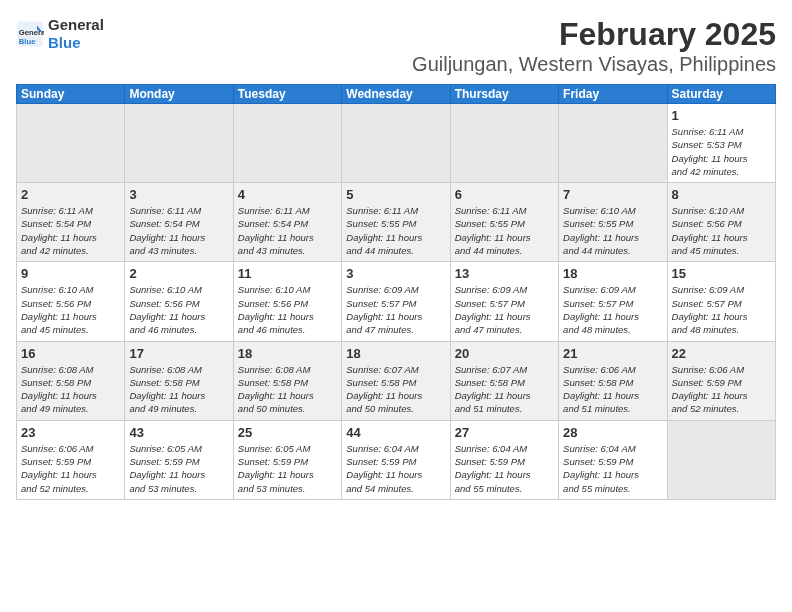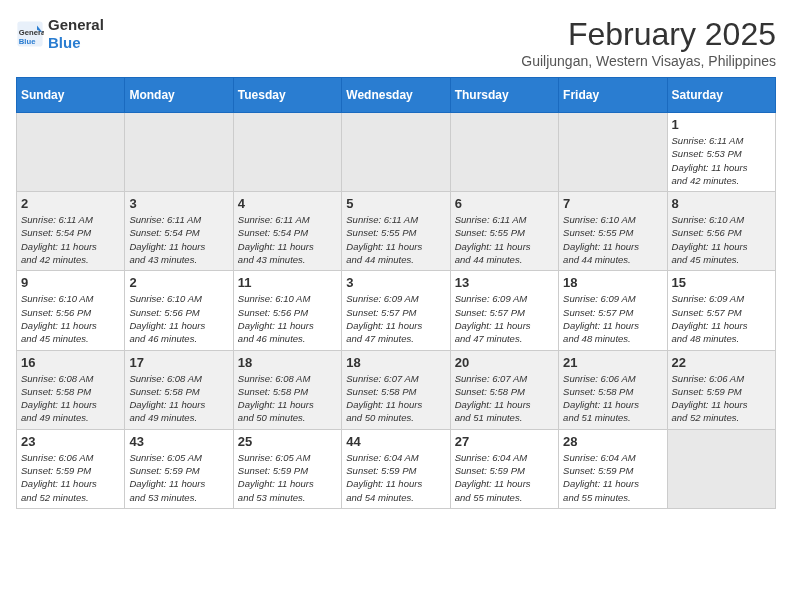--- a/index.html
+++ b/index.html
@@ -23,38 +23,38 @@
     }
     .logo-icon {
       width: 28px;
       height: 28px;
     }
     .title-area {
       text-align: right;
     }
     .month-title {
       font-size: 32px;
-      font-weight: normal;
+      font-weight: bold;
       color: #333;
     }
     .location {
-      font-size: 14px;
+      font-size: 20px;
       color: #555;
     }
     .calendar {
       width: 100%;
       border-collapse: collapse;
       border: 1px solid #ccc;
     }
     .calendar th {
       background: #2a7dd1;
       color: #fff;
       font-size: 12px;
       font-weight: bold;
-      padding: 10px 4px;
+      padding: 2px 4px;
       text-align: left;
       border: 1px solid #1a6abf;
     }
     .calendar td {
       vertical-align: top;
       border: 1px solid #ccc;
       padding: 4px;
       width: 108px;
       min-height: 80px;
       background: #fff;

